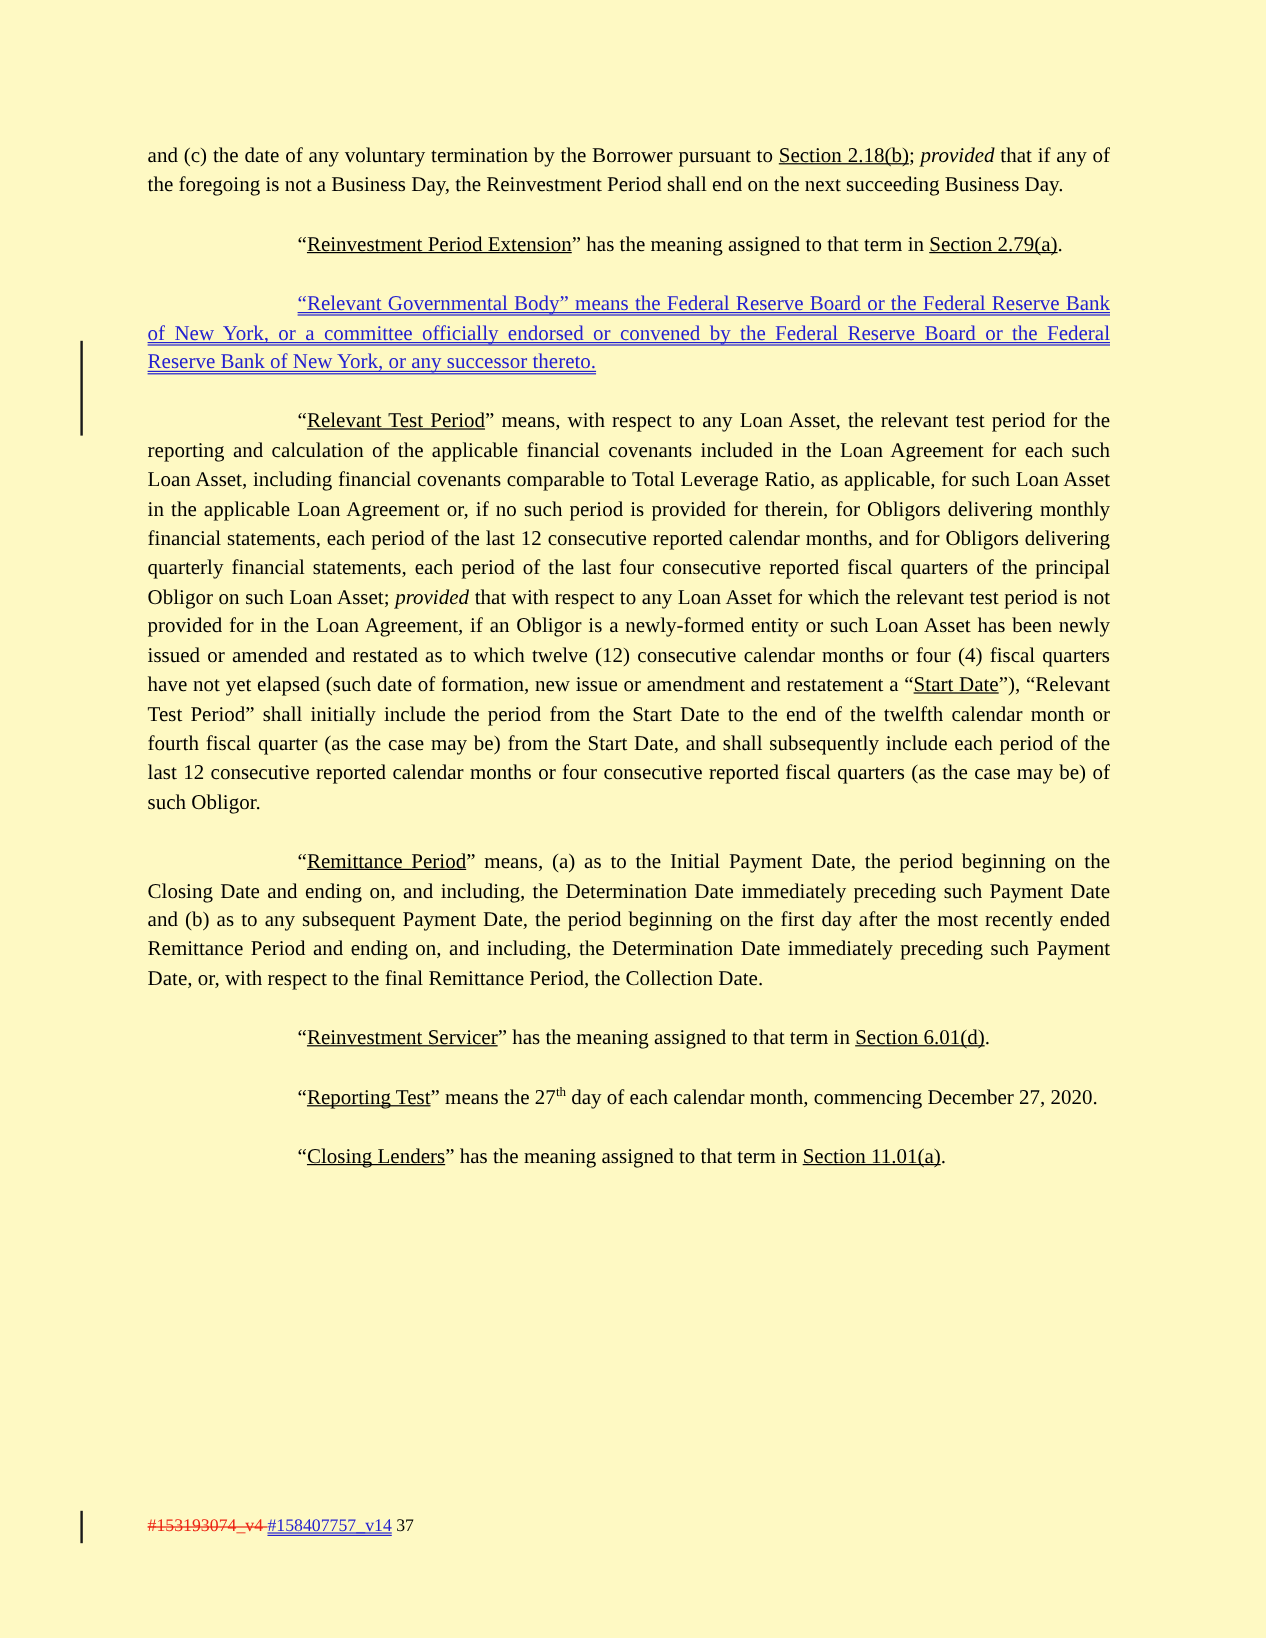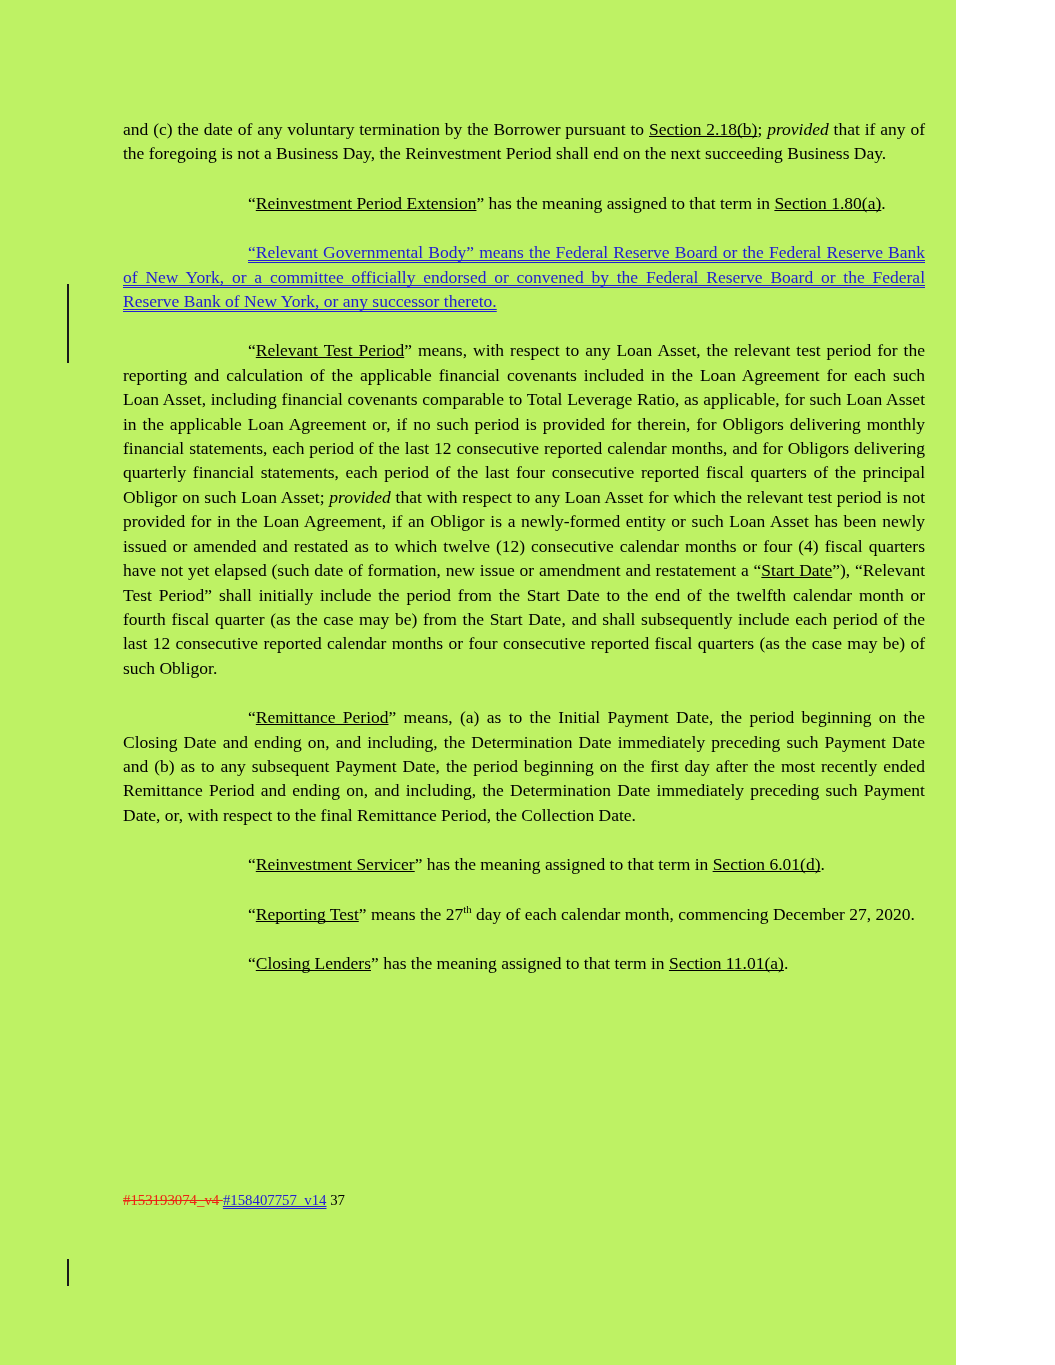--- a/index.html
+++ b/index.html
@@ -1,20 +1,20 @@
 <!DOCTYPE html>
 <html><head>
 <meta charset="utf-8">
 <style>
   html, body { margin: 0; padding: 0; background: #ffffff; }
   .page {
     position: relative;
-    width: 956px;
+    width: 1055px;
     height: 1365px;
-    background: #bef264;
+    background: #fef9c3;
     font-family: "Liberation Serif", serif;
     font-size: 17.5px;
     line-height: 24.4px;
     color: #000000;
     overflow: hidden;
     text-decoration: underline;
   }
   .doc-body {
     position: absolute;
     top: 117px;
@@ -51,21 +51,21 @@
     background: #1a1a1a;
   }
   .change-bar.footer-bar {
     left: 67px;
     top: 1259px;
     height: 27px;
   }
   .doc-footer {
     position: absolute;
     left: 123px;
-    top: 1190px;
+    top: 1262px;
     font-size: 14.8px;
     line-height: 20px;
     white-space: nowrap;
   }
   .footer-del {
     text-decoration: line-through;
     text-decoration-thickness: 1px;
   }
   .footer-ins {
     text-decoration: underline;
@@ -75,21 +75,21 @@
   }
   .footer-page-num { color: #000000; }
 </style>
 </head>
 <body>
 
 <div class="page">
 
   <main class="doc-body">
       <p class="para"><span>and (c) the date of any voluntary termination by the Borrower pursuant to </span><span class="run-u">Section 2.18(b)</span><span>; </span><span class="run-i">provided</span><span> that if any of the foregoing is not a Business Day, the Reinvestment Period shall end on the next succeeding Business Day.</span></p>
-      <p class="para indent"><span>“</span><span class="run-u">Reinvestment Period Extension</span><span>” has the meaning assigned to that term in </span><span class="run-u">Section 1.80(a)</span><span>.</span></p>
+      <p class="para indent"><span>“</span><span class="run-u">Reinvestment Period Extension</span><span>” has the meaning assigned to that term in </span><span class="run-u">Section 2.79(a)</span><span>.</span></p>
       <p class="para indent insertion" style="color: rgb(36, 32, 208);"><span>“Relevant Governmental Body” means the Federal Reserve Board or the Federal Reserve Bank of New York, or a committee officially endorsed or convened by the Federal Reserve Board or the Federal Reserve Bank of New York, or any successor thereto.</span></p>
       <p class="para indent"><span>“</span><span class="run-u">Relevant Test Period</span><span>” means, with respect to any Loan Asset, the relevant test period for the reporting and calculation of the applicable financial covenants included in the Loan Agreement for each such Loan Asset, including financial covenants comparable to Total Leverage Ratio, as applicable, for such Loan Asset in the applicable Loan Agreement or, if no such period is provided for therein, for Obligors delivering monthly financial statements, each period of the last 12 consecutive reported calendar months, and for Obligors delivering quarterly financial statements, each period of the last four consecutive reported fiscal quarters of the principal Obligor on such Loan Asset; </span><span class="run-i">provided</span><span> that with respect to any Loan Asset for which the relevant test period is not provided for in the Loan Agreement, if an Obligor is a newly-formed entity or such Loan Asset has been newly issued or amended and restated as to which twelve (12) consecutive calendar months or four (4) fiscal quarters have not yet elapsed (such date of formation, new issue or amendment and restatement a “</span><span class="run-u">Start Date</span><span>”), “Relevant Test Period” shall initially include the period from the Start Date to the end of the twelfth calendar month or fourth fiscal quarter (as the case may be) from the Start Date, and shall subsequently include each period of the last 12 consecutive reported calendar months or four consecutive reported fiscal quarters (as the case may be) of such Obligor.</span></p>
       <p class="para indent"><span>“</span><span class="run-u">Remittance Period</span><span>” means, (a) as to the Initial Payment Date, the period beginning on the Closing Date and ending on, and including, the Determination Date immediately preceding such Payment Date and (b) as to any subsequent Payment Date, the period beginning on the first day after the most recently ended Remittance Period and ending on, and including, the Determination Date immediately preceding such Payment Date, or, with respect to the final Remittance Period, the Collection Date.</span></p>
       <p class="para indent"><span>“</span><span class="run-u">Reinvestment Servicer</span><span>” has the meaning assigned to that term in </span><span class="run-u">Section 6.01(d)</span><span>.</span></p>
       <p class="para indent"><span>“</span><span class="run-u">Reporting Test</span><span>” means the 27</span><span class="run-sup">th</span><span> day of each calendar month, commencing December 27, 2020.</span></p>
       <p class="para indent"><span>“</span><span class="run-u">Closing Lenders</span><span>” has the meaning assigned to that term in </span><span class="run-u">Section 11.01(a)</span><span>.</span></p>
     </main>
 
   <div class="change-bar insertion-bar" id="insertion-change-bar" style="background: rgb(26, 26, 26); left: 67px; top: 283.625px; height: 79.2188px;"></div>
 

